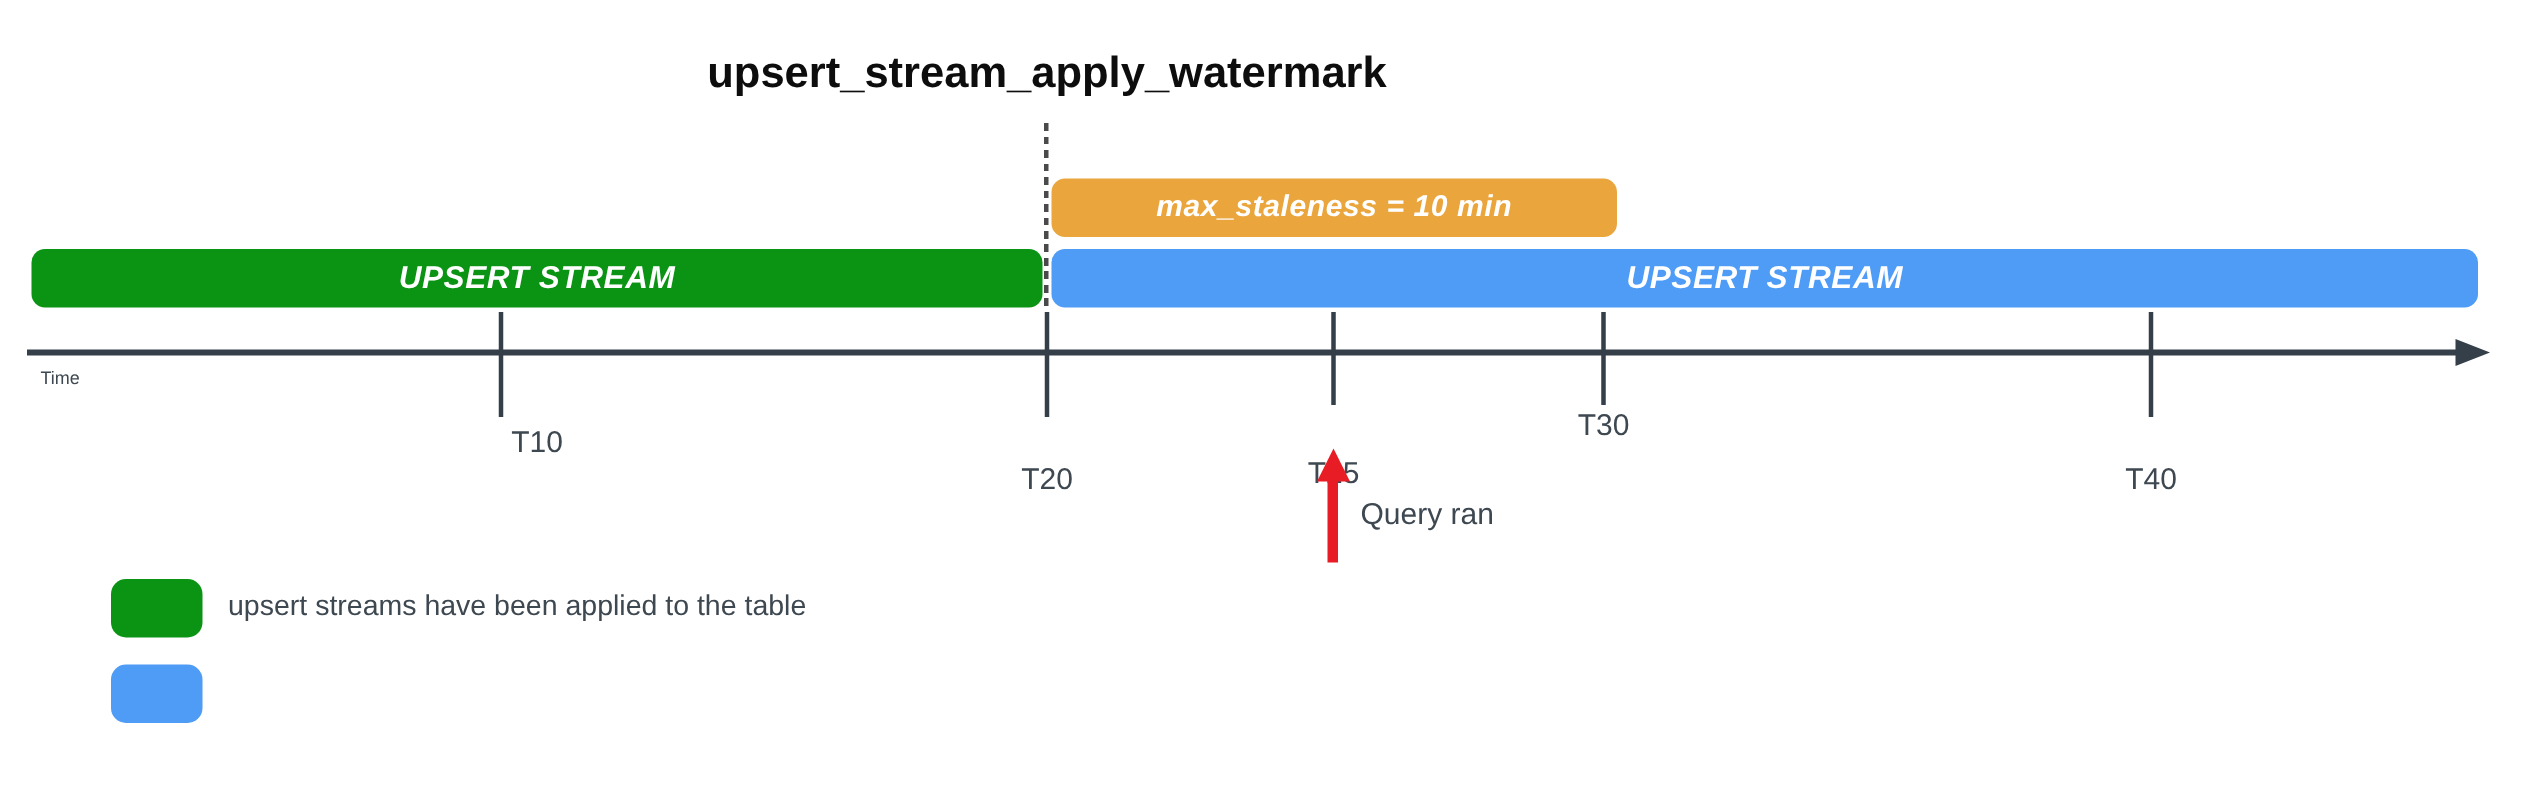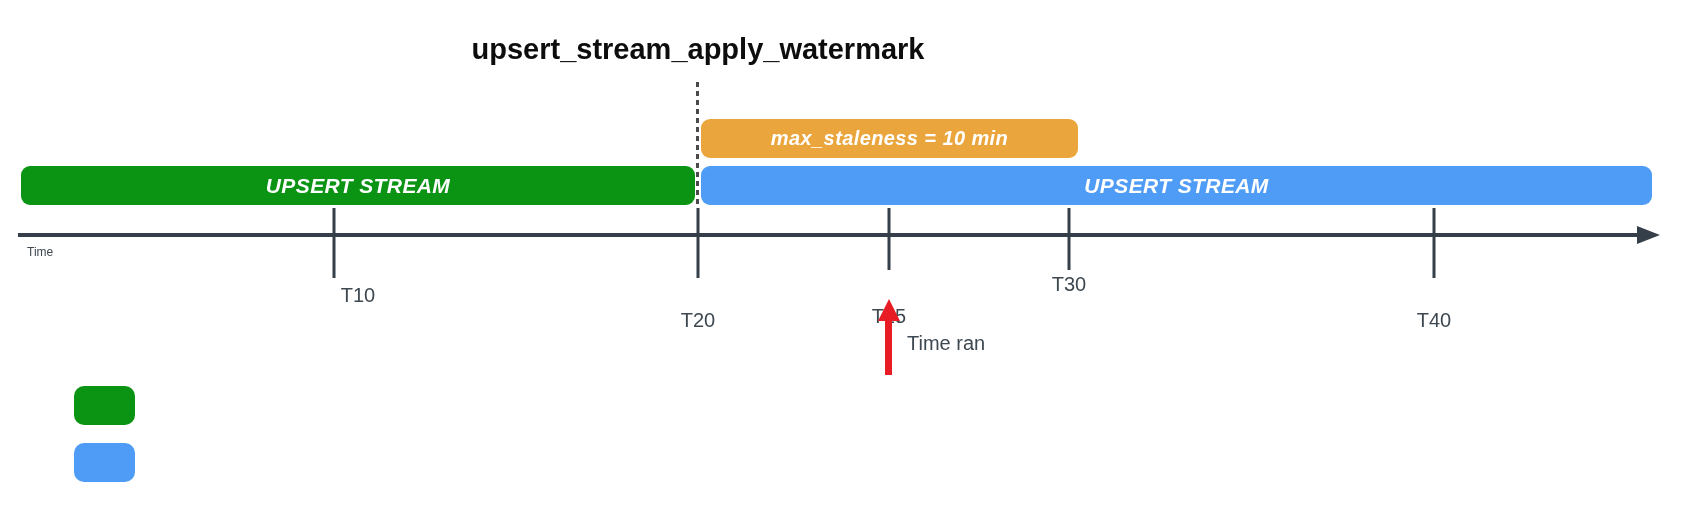--- a/index.html
+++ b/index.html
@@ -101,19 +101,20 @@
   <div class="tick long tick-t40"></div>
 
   <div class="tick-label tlab-t10">T10</div>
   <div class="tick-label tlab-t20">T20</div>
   <div class="tick-label tlab-t25">T25</div>
   <div class="tick-label tlab-t30">T30</div>
   <div class="tick-label tlab-t40">T40</div>
 
   <div class="query-arrow-head"></div>
   <div class="query-arrow-shaft"></div>
-  <div class="query-label">Time ran</div>
+  <div class="query-label">Query ran</div>
 
   <div class="legend-swatch swatch-applied"></div>
+  <div class="legend-label legend-label-applied">upsert streams have been applied to the table</div>
 
   <div class="legend-swatch swatch-unapplied"></div>
 
 </div>
 
 </body></html>

